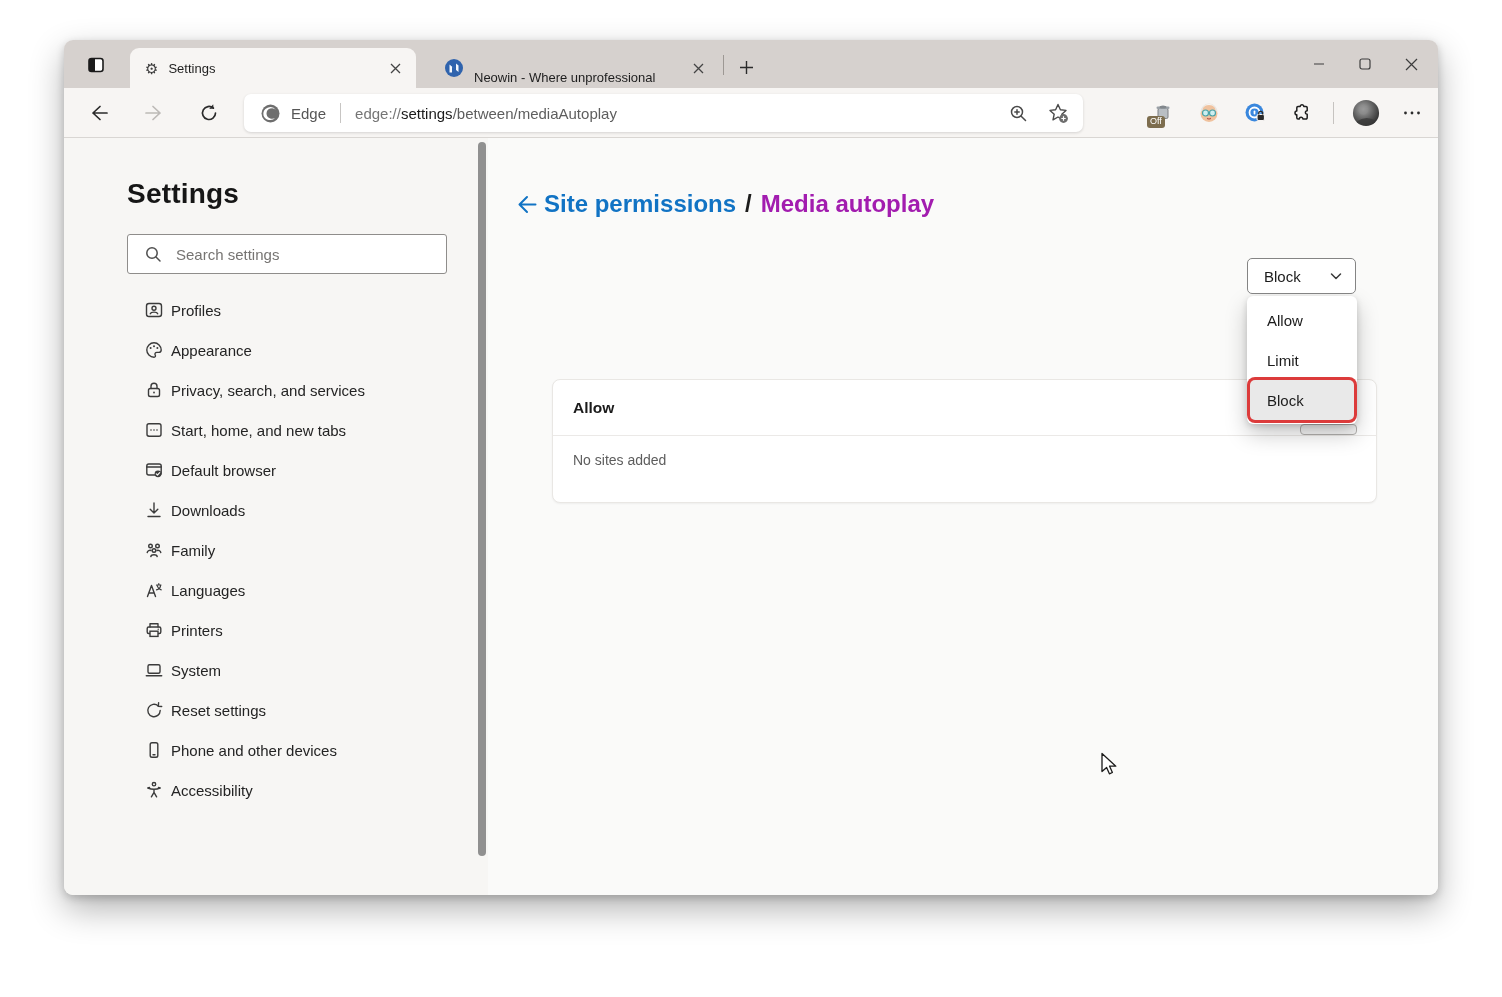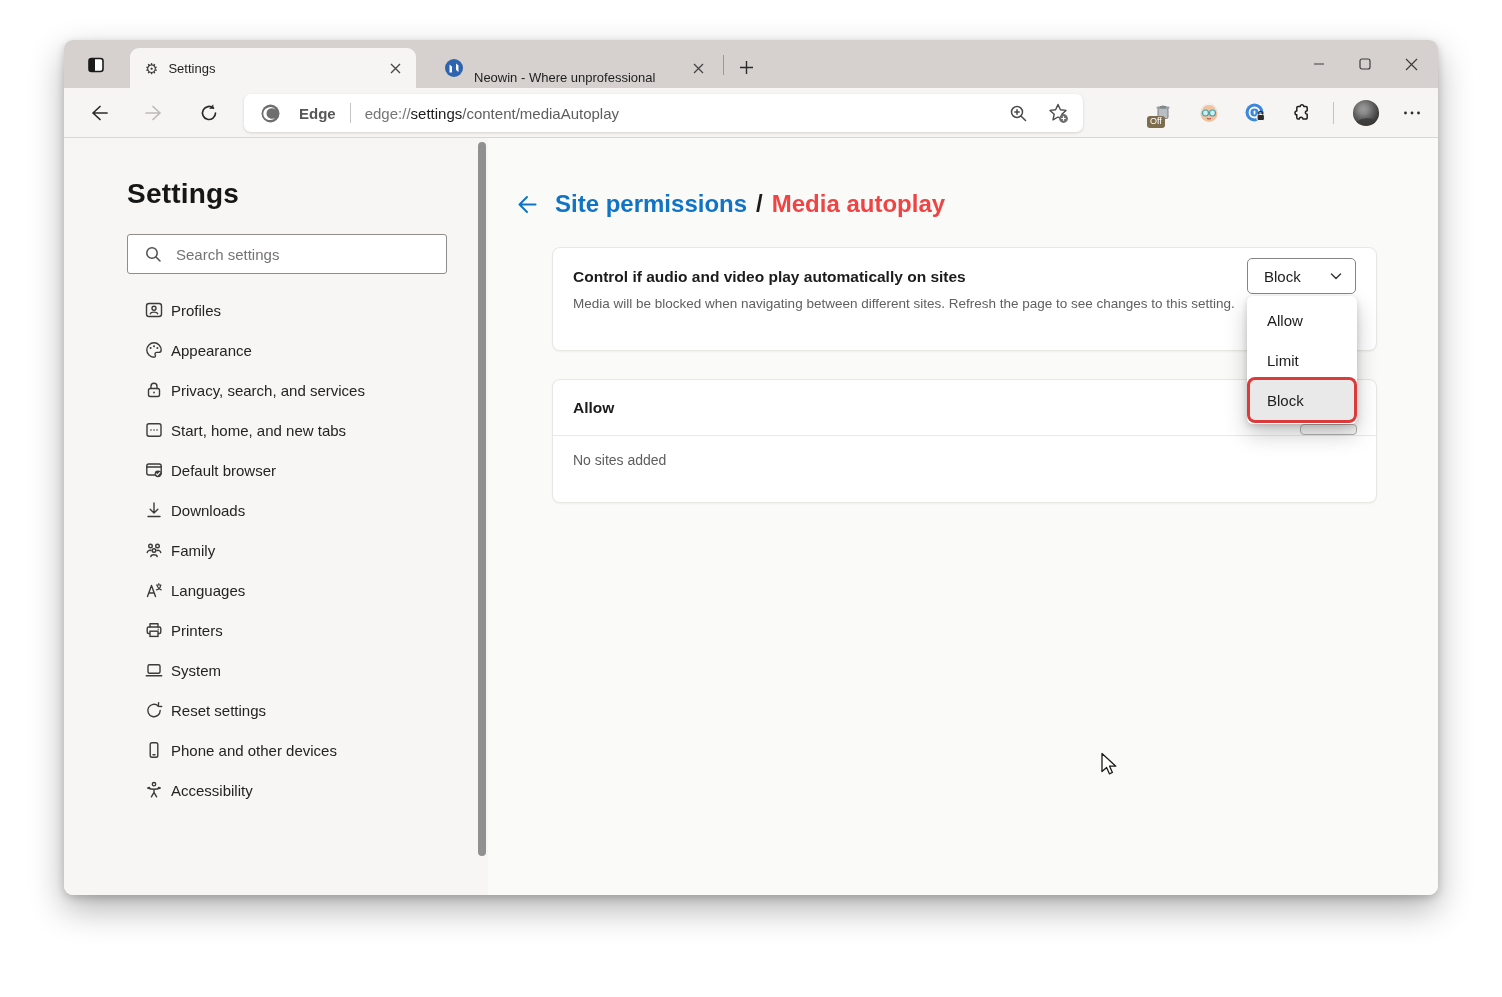--- a/index.html
+++ b/index.html
@@ -24,21 +24,21 @@
   .tab-sep { position:absolute; left:659px; bottom:13px; width:1px; height:20px; background:#9d9894; }
   .new-tab-btn { position:absolute; left:668px; bottom:7px; width:28px; height:28px; display:flex; align-items:center; justify-content:center; border-radius:5px; cursor:pointer; }
   .win-controls { position:absolute; right:4px; top:0; height:48px; display:flex; }
   .win-btn { width:46px; height:48px; display:flex; align-items:center; justify-content:center; cursor:pointer; }
 
   
   .toolbar { position:relative; height:50px; background:#f7f5f3; border-bottom:1px solid #d9d6d3; display:block; }
   .nav-btn { position:absolute; top:10px; width:30px; height:30px; display:flex; align-items:center; justify-content:center; border-radius:5px; cursor:pointer; }
   .addr { position:absolute; left:180px; top:6px; width:839px; height:38px; background:#ffffff; border-radius:7px;
     box-shadow:0 1px 3px rgba(0,0,0,.14); display:flex; align-items:center; padding:0 12px 0 16px; }
-  .addr-site { margin-left:18px; font-size:15px; color:#565656;font-weight:bold; }
+  .addr-site { margin-left:10px; font-size:15px; color:#565656; }
   .addr-divider { width:1px; height:20px; background:#c7c5c3; margin:0 14px; }
   .addr-url { font-size:15px; white-space:nowrap; }
   .url-scheme { color:#757575; }
   .url-host { color:#1b1b1b; }
   .url-path { color:#5e5e5e; }
   .addr-spacer { flex:1; }
   .addr-icon { width:26px; height:26px; display:flex; align-items:center; justify-content:center; margin-left:14px; cursor:pointer; }
   .ext-area { position:absolute; right:12px; top:0; height:50px; display:flex; align-items:center; gap:18px; }
   .ext-icon { width:28px; height:28px; display:flex; align-items:center; justify-content:center; position:relative; cursor:pointer; }
   .ext-badge { position:absolute; left:-2px; bottom:-1px; background:#7d6d4e; color:#fff; font-size:9px; font-weight:normal; padding:1px 3px; border-radius:3px; line-height:1.1; }
@@ -60,23 +60,23 @@
   .side-item { position:relative; margin-left:63px; width:320px; height:40px; display:flex; align-items:center; padding-left:17px; border-radius:5px; cursor:pointer; }
   .side-item.selected { background:#e9e7e5; }
   .sel-bar { display:none; position:absolute; left:3px; top:9px; width:4px; height:22px; border-radius:2px; background:#0b69c7; }
   .side-item.selected .sel-bar { display:block; }
   .side-icon { width:20px; height:20px; display:flex; align-items:center; justify-content:center; color:#3b3b3b; flex:0 0 auto; }
   .side-label { margin-left:7px; font-size:15px; color:#242424; white-space:nowrap; }
 
   
   .breadcrumb { position:absolute; left:25px; top:52px; display:flex; align-items:center; }
   .crumb-back { width:26px; height:26px; display:flex; align-items:center; justify-content:center; cursor:pointer; }
-  .crumb-parent { margin-left:16px; font-size:24px; font-weight:600; color:#1173c4; cursor:pointer; }
+  .crumb-parent { margin-left:5px; font-size:24px; font-weight:600; color:#1173c4; cursor:pointer; }
   .crumb-sep { font-size:24px; font-weight:600; color:#1b1b1b; margin:0 9px; }
-  .crumb-current { font-size:24px; font-weight:600; color:#ef4444; }
+  .crumb-current { font-size:24px; font-weight:600; color:#a21caf; }
 
   .card { position:absolute; background:#ffffff; border:1px solid #e9e7e4; border-radius:8px; box-shadow:0 1px 2px rgba(0,0,0,.05); }
   .card-autoplay { left:64px; top:109px; width:825px; height:104px; padding:20px 20px 0 20px; }
   .card-title { font-size:15.5px; font-weight:700; color:#1b1b1b; }
   .card-desc { margin-top:8px; max-width:662px; font-size:13.5px; line-height:20px; color:#606060; }
 
   .dropdown-btn { position:absolute; left:759px; top:120px; width:109px; height:36px; background:#fff; border:1px solid #848484; border-radius:5px;
     display:flex; align-items:center; justify-content:space-between; padding:0 12px 0 16px; font-size:15px; color:#1b1b1b; cursor:pointer; z-index:6; }
 
   .dropdown-menu { position:absolute; left:759px; top:158px; width:110px; background:#ffffff; border-radius:6px; padding:4px 3px;
@@ -175,21 +175,21 @@
         </svg>
       </div>
 
       <div class="addr">
         <svg width="21" height="21" viewBox="0 0 21 21">
           <circle cx="10.5" cy="10.5" r="9" fill="#6e6e6e"></circle>
           <path d="M3.5,12.5 a7,7 0 0 1 12.5,-5.5 a5.5,5.5 0 0 0 -9.5,3.5 a5.5,5.5 0 0 0 9,4 a7,7 0 0 1 -12,-2 z" fill="#ffffff"></path>
         </svg>
         <span class="addr-site">Edge</span>
         <span class="addr-divider"></span>
-        <span class="addr-url"><span class="url-scheme">edge://</span><span class="url-host">settings</span><span class="url-path">/content/mediaAutoplay</span></span>
+        <span class="addr-url"><span class="url-scheme">edge://</span><span class="url-host">settings</span><span class="url-path">/between/mediaAutoplay</span></span>
         <span class="addr-spacer"></span>
         <span class="addr-icon">
           <svg width="21" height="21" viewBox="0 0 21 21">
             <circle cx="9" cy="9" r="5.5" fill="none" stroke="#4a4a4a" stroke-width="1.5"></circle>
             <path d="M13.2,13.2 L17.5,17.5 M9,6.8 V11.2 M6.8,9 H11.2" stroke="#4a4a4a" stroke-width="1.5" stroke-linecap="round"></path>
           </svg>
         </span>
         <span class="addr-icon">
           <svg width="23" height="23" viewBox="0 0 23 23">
             <path d="M11,2.5 L13.4,7.8 L19,8.4 L14.8,12.2 L16,17.8 L11,15 L6,17.8 L7.2,12.2 L3,8.4 L8.6,7.8 Z" fill="none" stroke="#4a4a4a" stroke-width="1.4" stroke-linejoin="round"></path>
@@ -406,24 +406,20 @@
           <span class="crumb-back">
             <svg width="25" height="25" viewBox="0 0 25 25">
               <path d="M13,5 L5.5,12.5 L13,20 M5.5,12.5 H21.5" fill="none" stroke="#1173c4" stroke-width="2" stroke-linecap="round" stroke-linejoin="round"></path>
             </svg>
           </span>
           <span class="crumb-parent">Site permissions</span>
           <span class="crumb-sep">/</span>
           <span class="crumb-current">Media autoplay</span>
         </div>
 
-        <section class="card card-autoplay">
-          <div class="card-title">Control if audio and video play automatically on sites</div>
-          <div class="card-desc">Media will be blocked when navigating between different sites. Refresh the page to see changes to this setting.</div>
-        </section>
 
         <div class="dropdown-btn">
           <span>Block</span>
           <svg width="14" height="14" viewBox="0 0 14 14">
             <path d="M2.5,5 L7,9.5 L11.5,5" fill="none" stroke="#3a3a3a" stroke-width="1.5" stroke-linecap="round" stroke-linejoin="round"></path>
           </svg>
         </div>
 
         <div class="add-sliver"></div>
 

